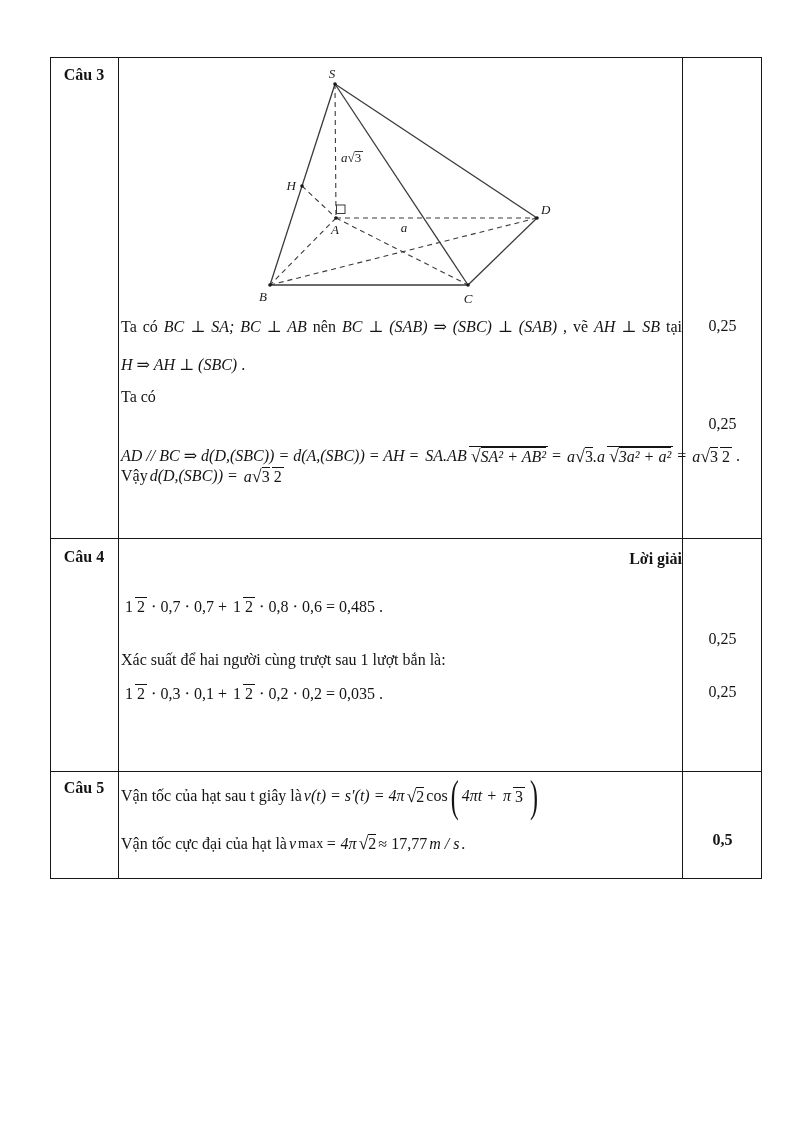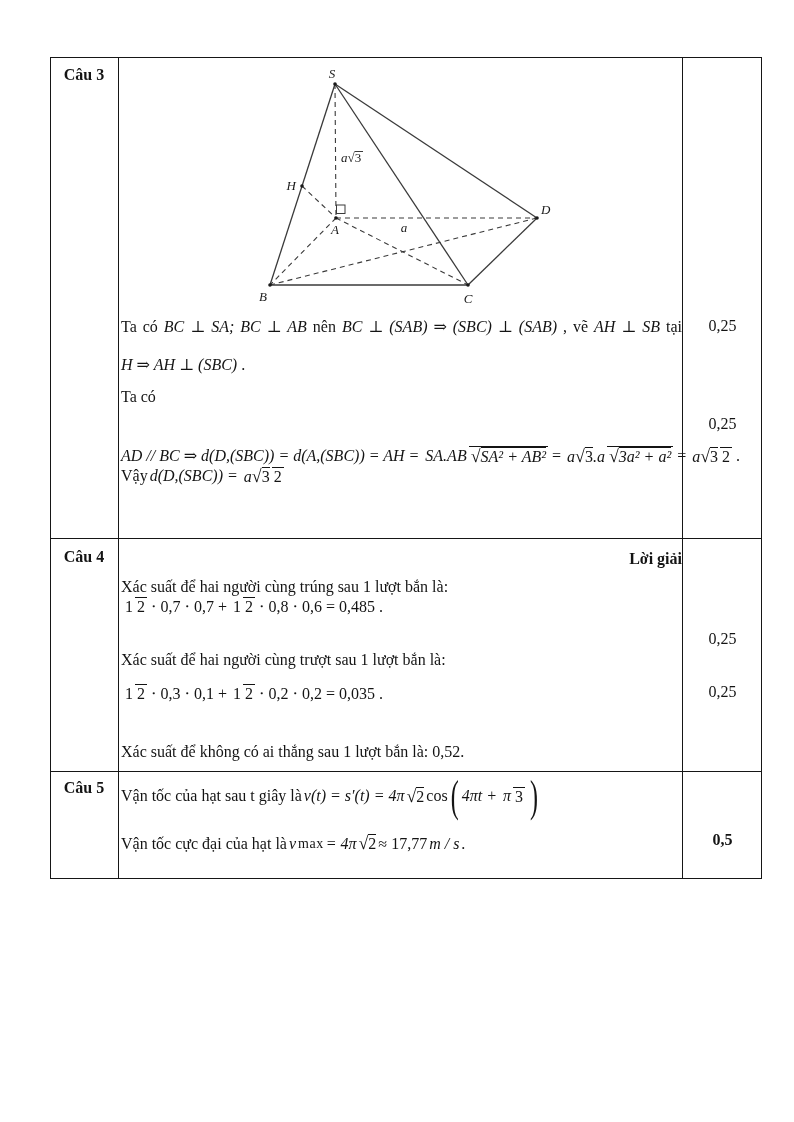--- a/index.html
+++ b/index.html
@@ -118,21 +118,20 @@
       <span class="den">2</span>
     </span>
   </div>
 
   <div class="score" style="top:317px;">0,25</div>
   <div class="score" style="top:415px;">0,25</div>
 
   <div class="qlabel" style="top:548px;">Câu 4</div>
   <div class="hdr" style="top:550px;">Lời giải</div>
 
-  <div class="txt" style="top:577px;">Xác suất để hai người cùng trúng sau 1 lượt bắn là:</div>
 
   <div class="mline" style="top:597px;">
     <span class="frac">
         <span class="num">1</span>
         <span class="den">2</span>
       </span>
     <span>⋅ 0,7 ⋅ 0,7 +</span>
     <span class="frac">
         <span class="num">1</span>
         <span class="den">2</span>
@@ -148,21 +147,20 @@
         <span class="den">2</span>
       </span>
     <span>⋅ 0,3 ⋅ 0,1 +</span>
     <span class="frac">
         <span class="num">1</span>
         <span class="den">2</span>
       </span>
     <span>⋅ 0,2 ⋅ 0,2 = 0,035 .</span>
   </div>
 
-  <div class="txt" style="top:742px;">Xác suất để không có ai thắng sau 1 lượt bắn là: 0,52.</div>
 
   <div class="score" style="top:630px;">0,25</div>
   <div class="score" style="top:683px;">0,25</div>
 
   <div class="qlabel" style="top:779px;">Câu 5</div>
 
   <div class="mline" style="top:784px;">
     <span>Vận tốc của hạt sau t giây là </span>
     <span class="it">v(t) = s′(t) = 4π</span>
     <span><span class="rsign">√</span><span class="rad">2</span></span>

